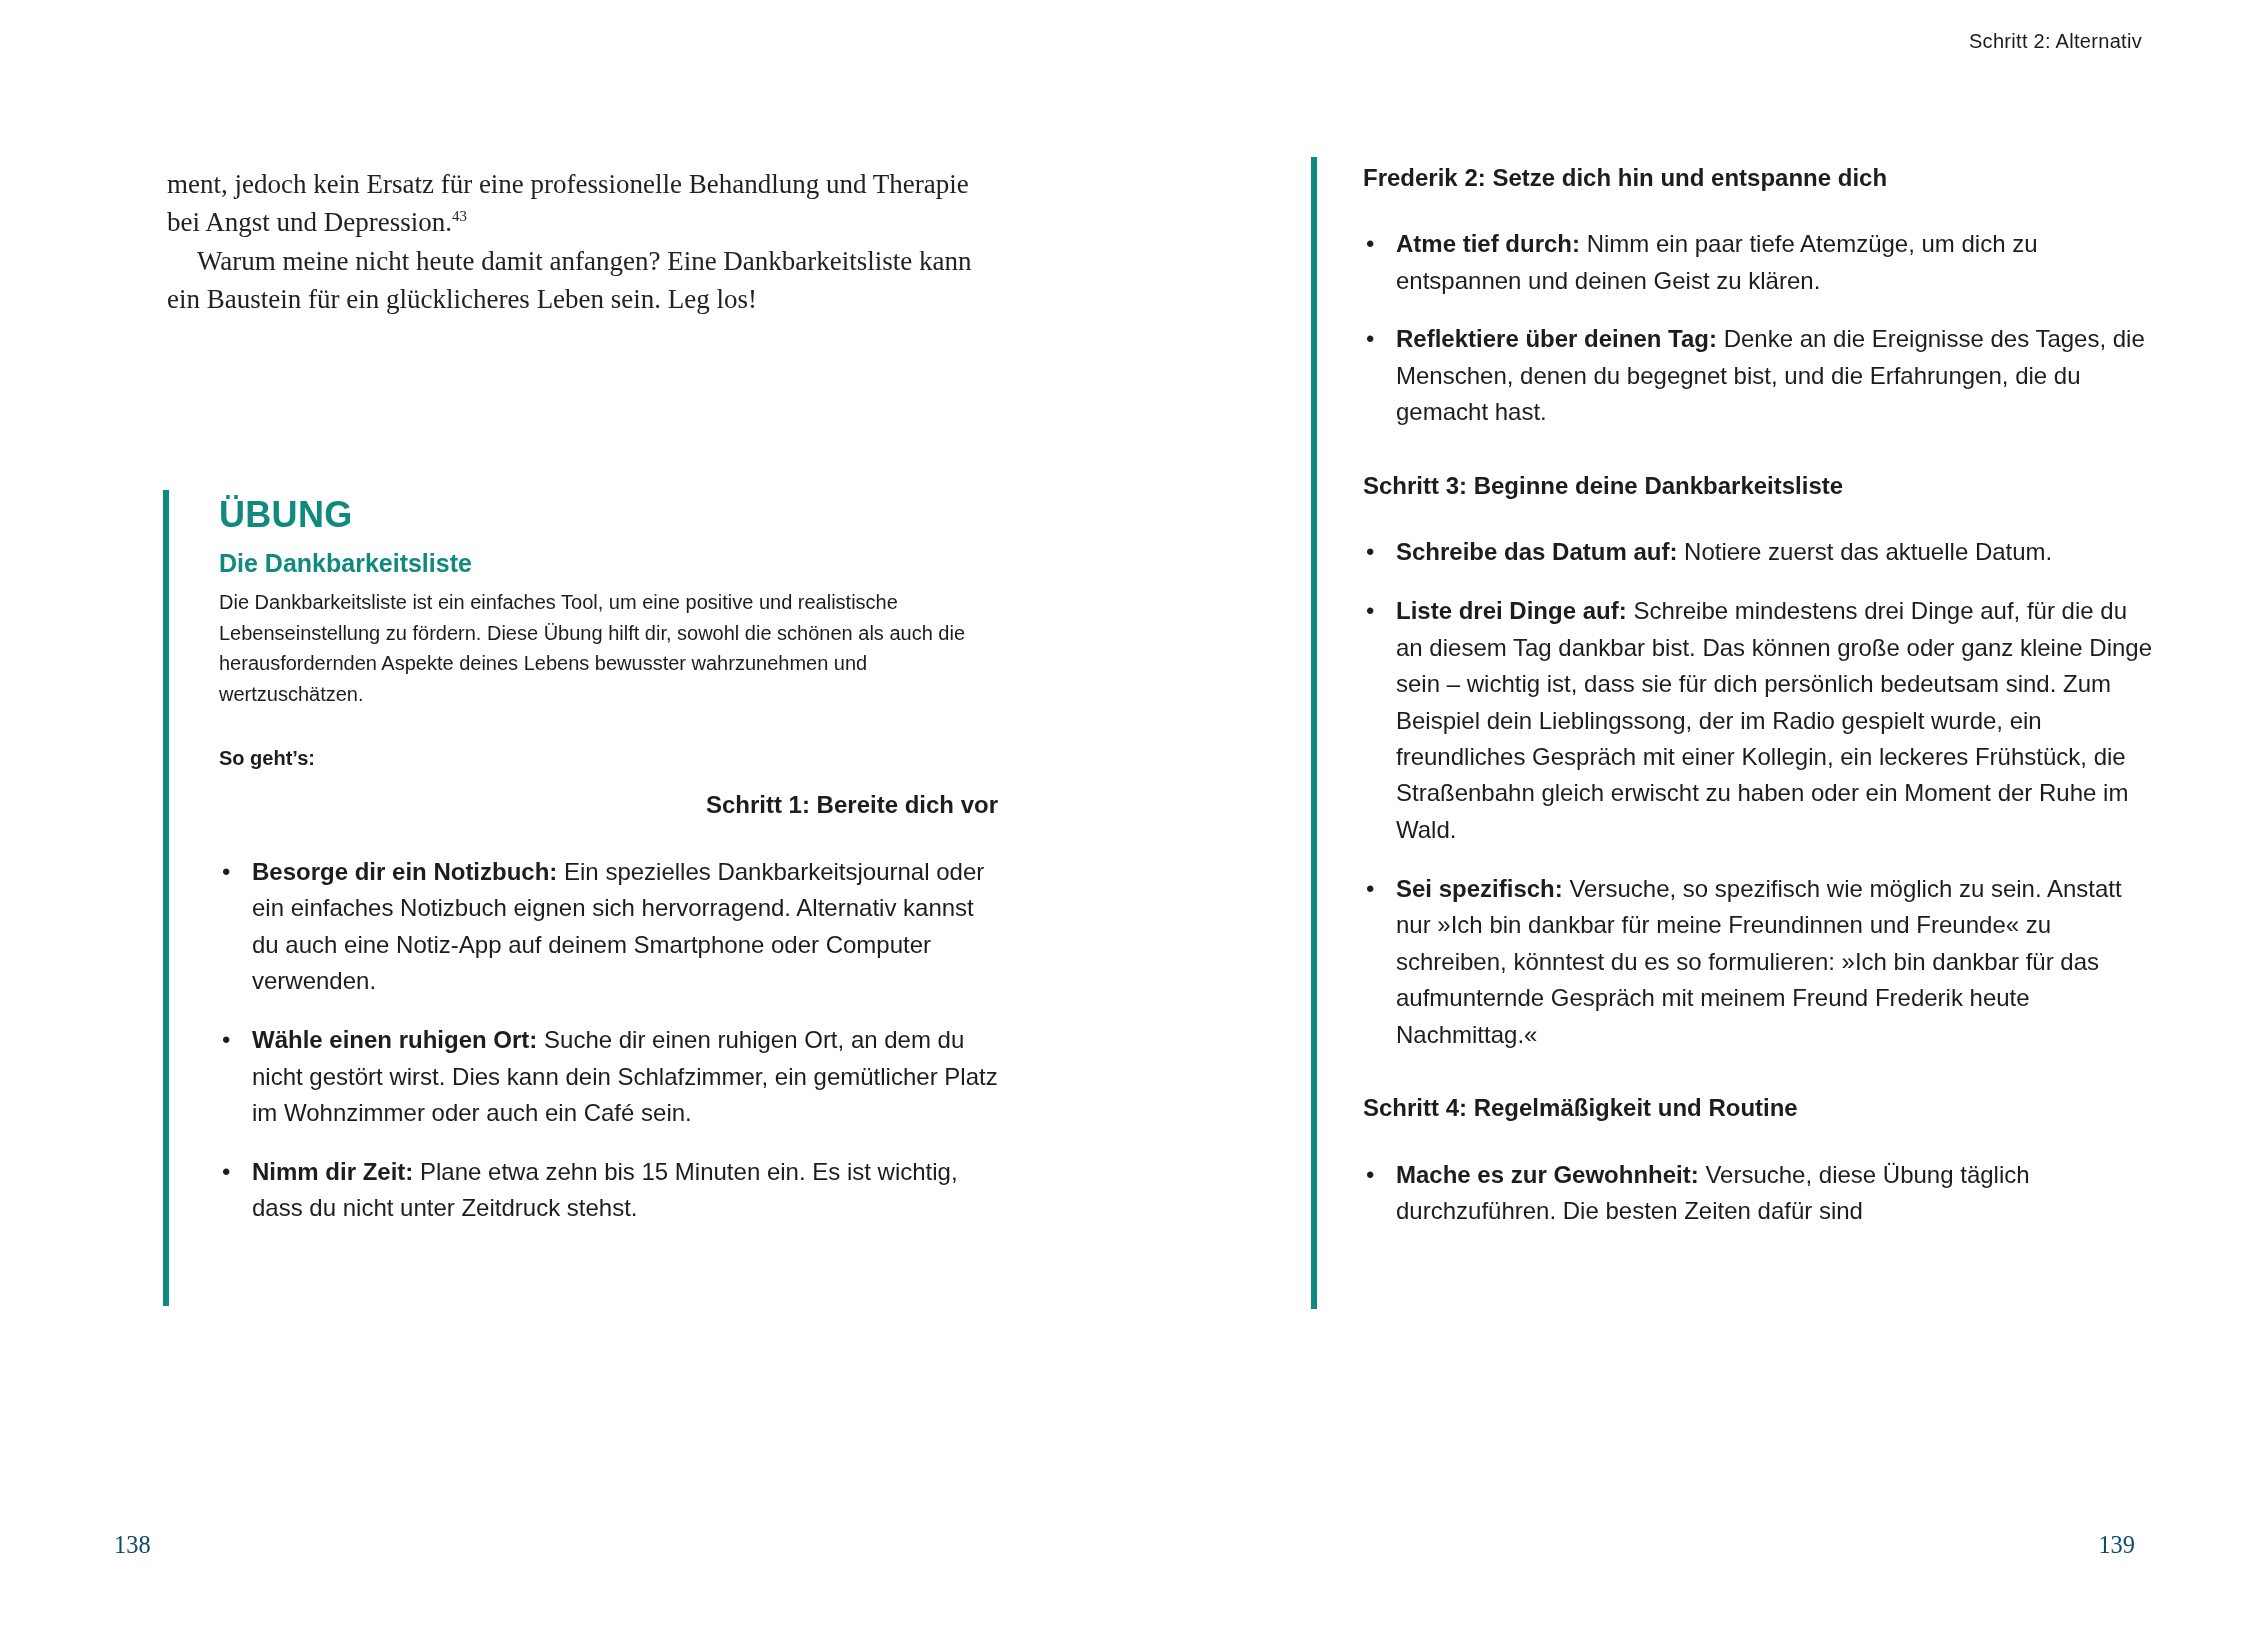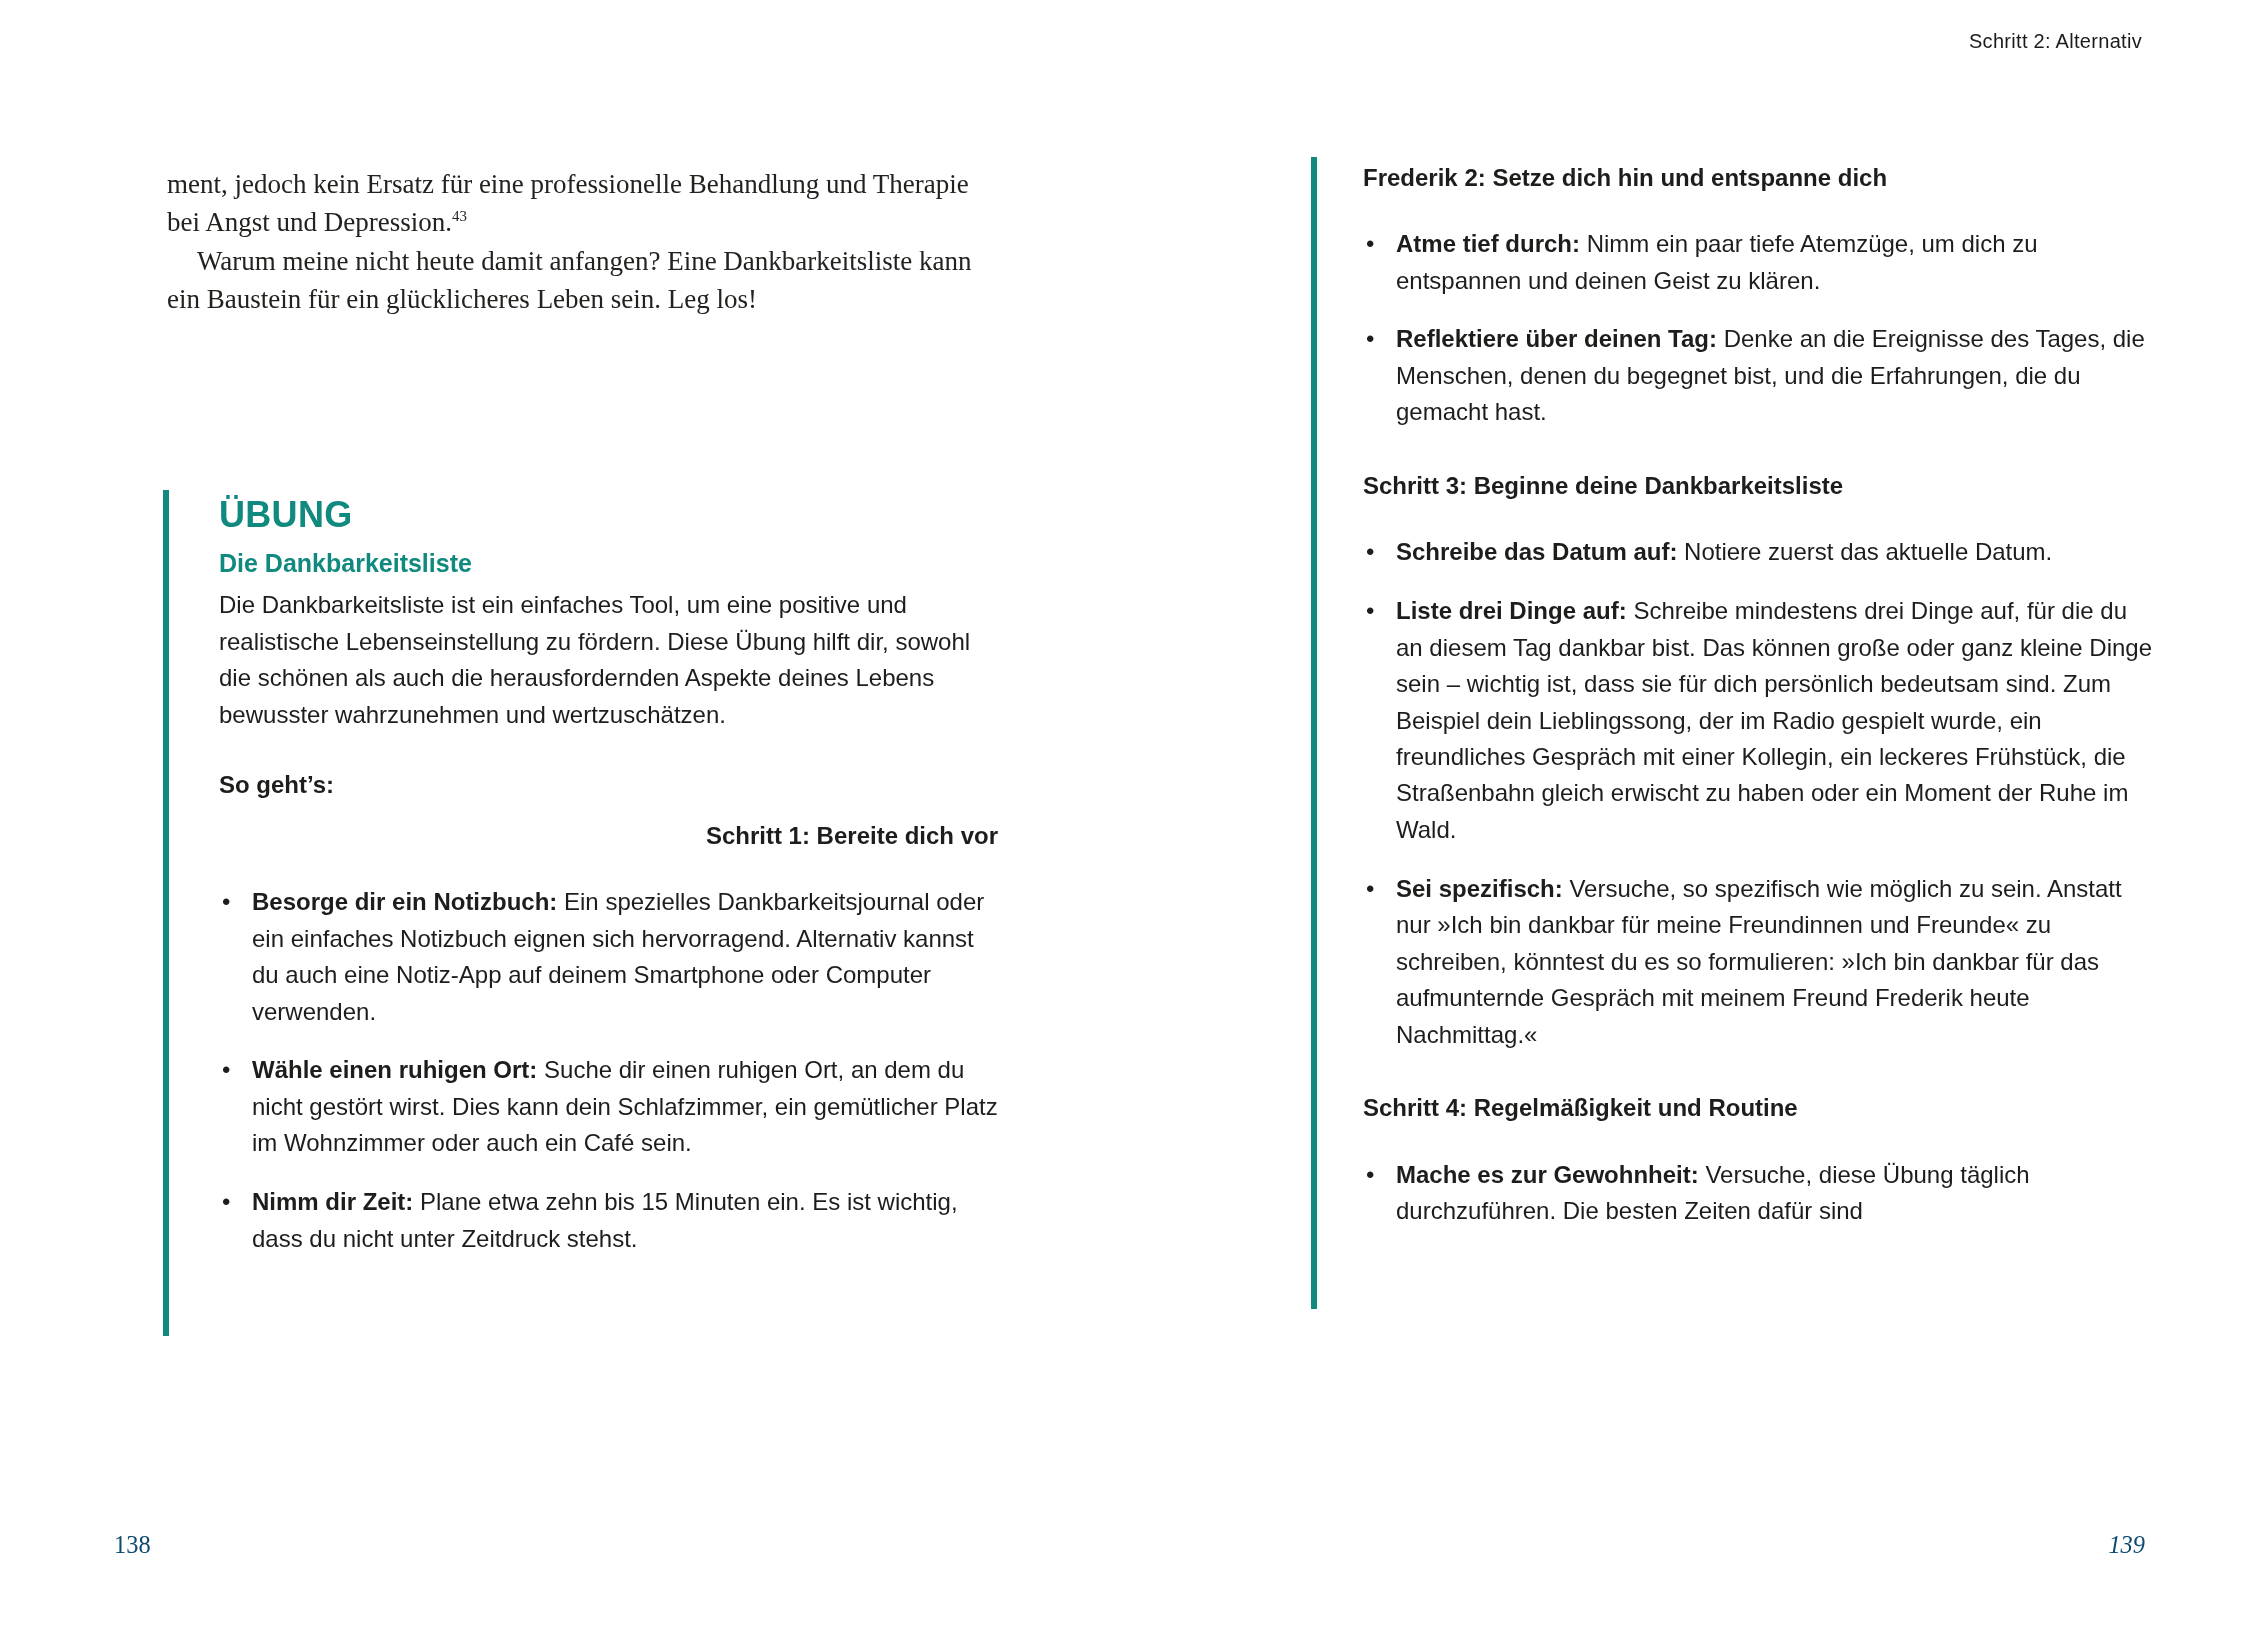--- a/index.html
+++ b/index.html
@@ -40,21 +40,21 @@
     padding:4px 0 79px 50px;
   }
   .kicker{
     color:var(--teal);font-weight:700;font-size:36px;
     letter-spacing:0.3px;margin:0 0 13.2px 0;
   }
   .ex-title{
     color:var(--teal);font-weight:700;font-size:25px;
     margin:0 0 9.2px 0;
   }
-  .body-text{font-size:24px;line-height:1.52;margin:0;}
+  .body-text{font-size:20px;line-height:1.52;margin:0;}
   .bold{font-weight:700;}
   .howto{margin-top:34px;}
   .step-heading{margin-top:14px;font-size:24px;line-height:1.52;text-align:right;}
 
   ul.bullets{
     list-style:none;margin:30px 0 0 0;padding:0 0 0 33px;
     font-size:24px;line-height:1.52;
   }
   ul.bullets li{position:relative;margin:0 0 22.4px 0;}
   ul.bullets li:last-child{margin-bottom:0;}
@@ -77,21 +77,21 @@
     font-weight:700;font-size:24px;line-height:1.52;margin:0;
   }
 
   
   .page-number{
     position:absolute;bottom:78px;
     font-family:"Liberation Serif",serif;
     font-size:24.4px;color:#0c4a6e;
   }
   .page-number-left{left:114px;}
-  .page-number-right{right:116px;font-style:italic;}
+  .page-number-right{right:126px;}
 </style>
 </head>
 <body>
 
 <div class="spread">
 
   <div class="running-header">Schritt 2: Alternativ</div>
 
   <div class="intro">
     <p><span>ment, jedoch kein Ersatz für eine professionelle Behandlung und Therapie bei Angst und Depression.</span><sup>43</sup></p>

